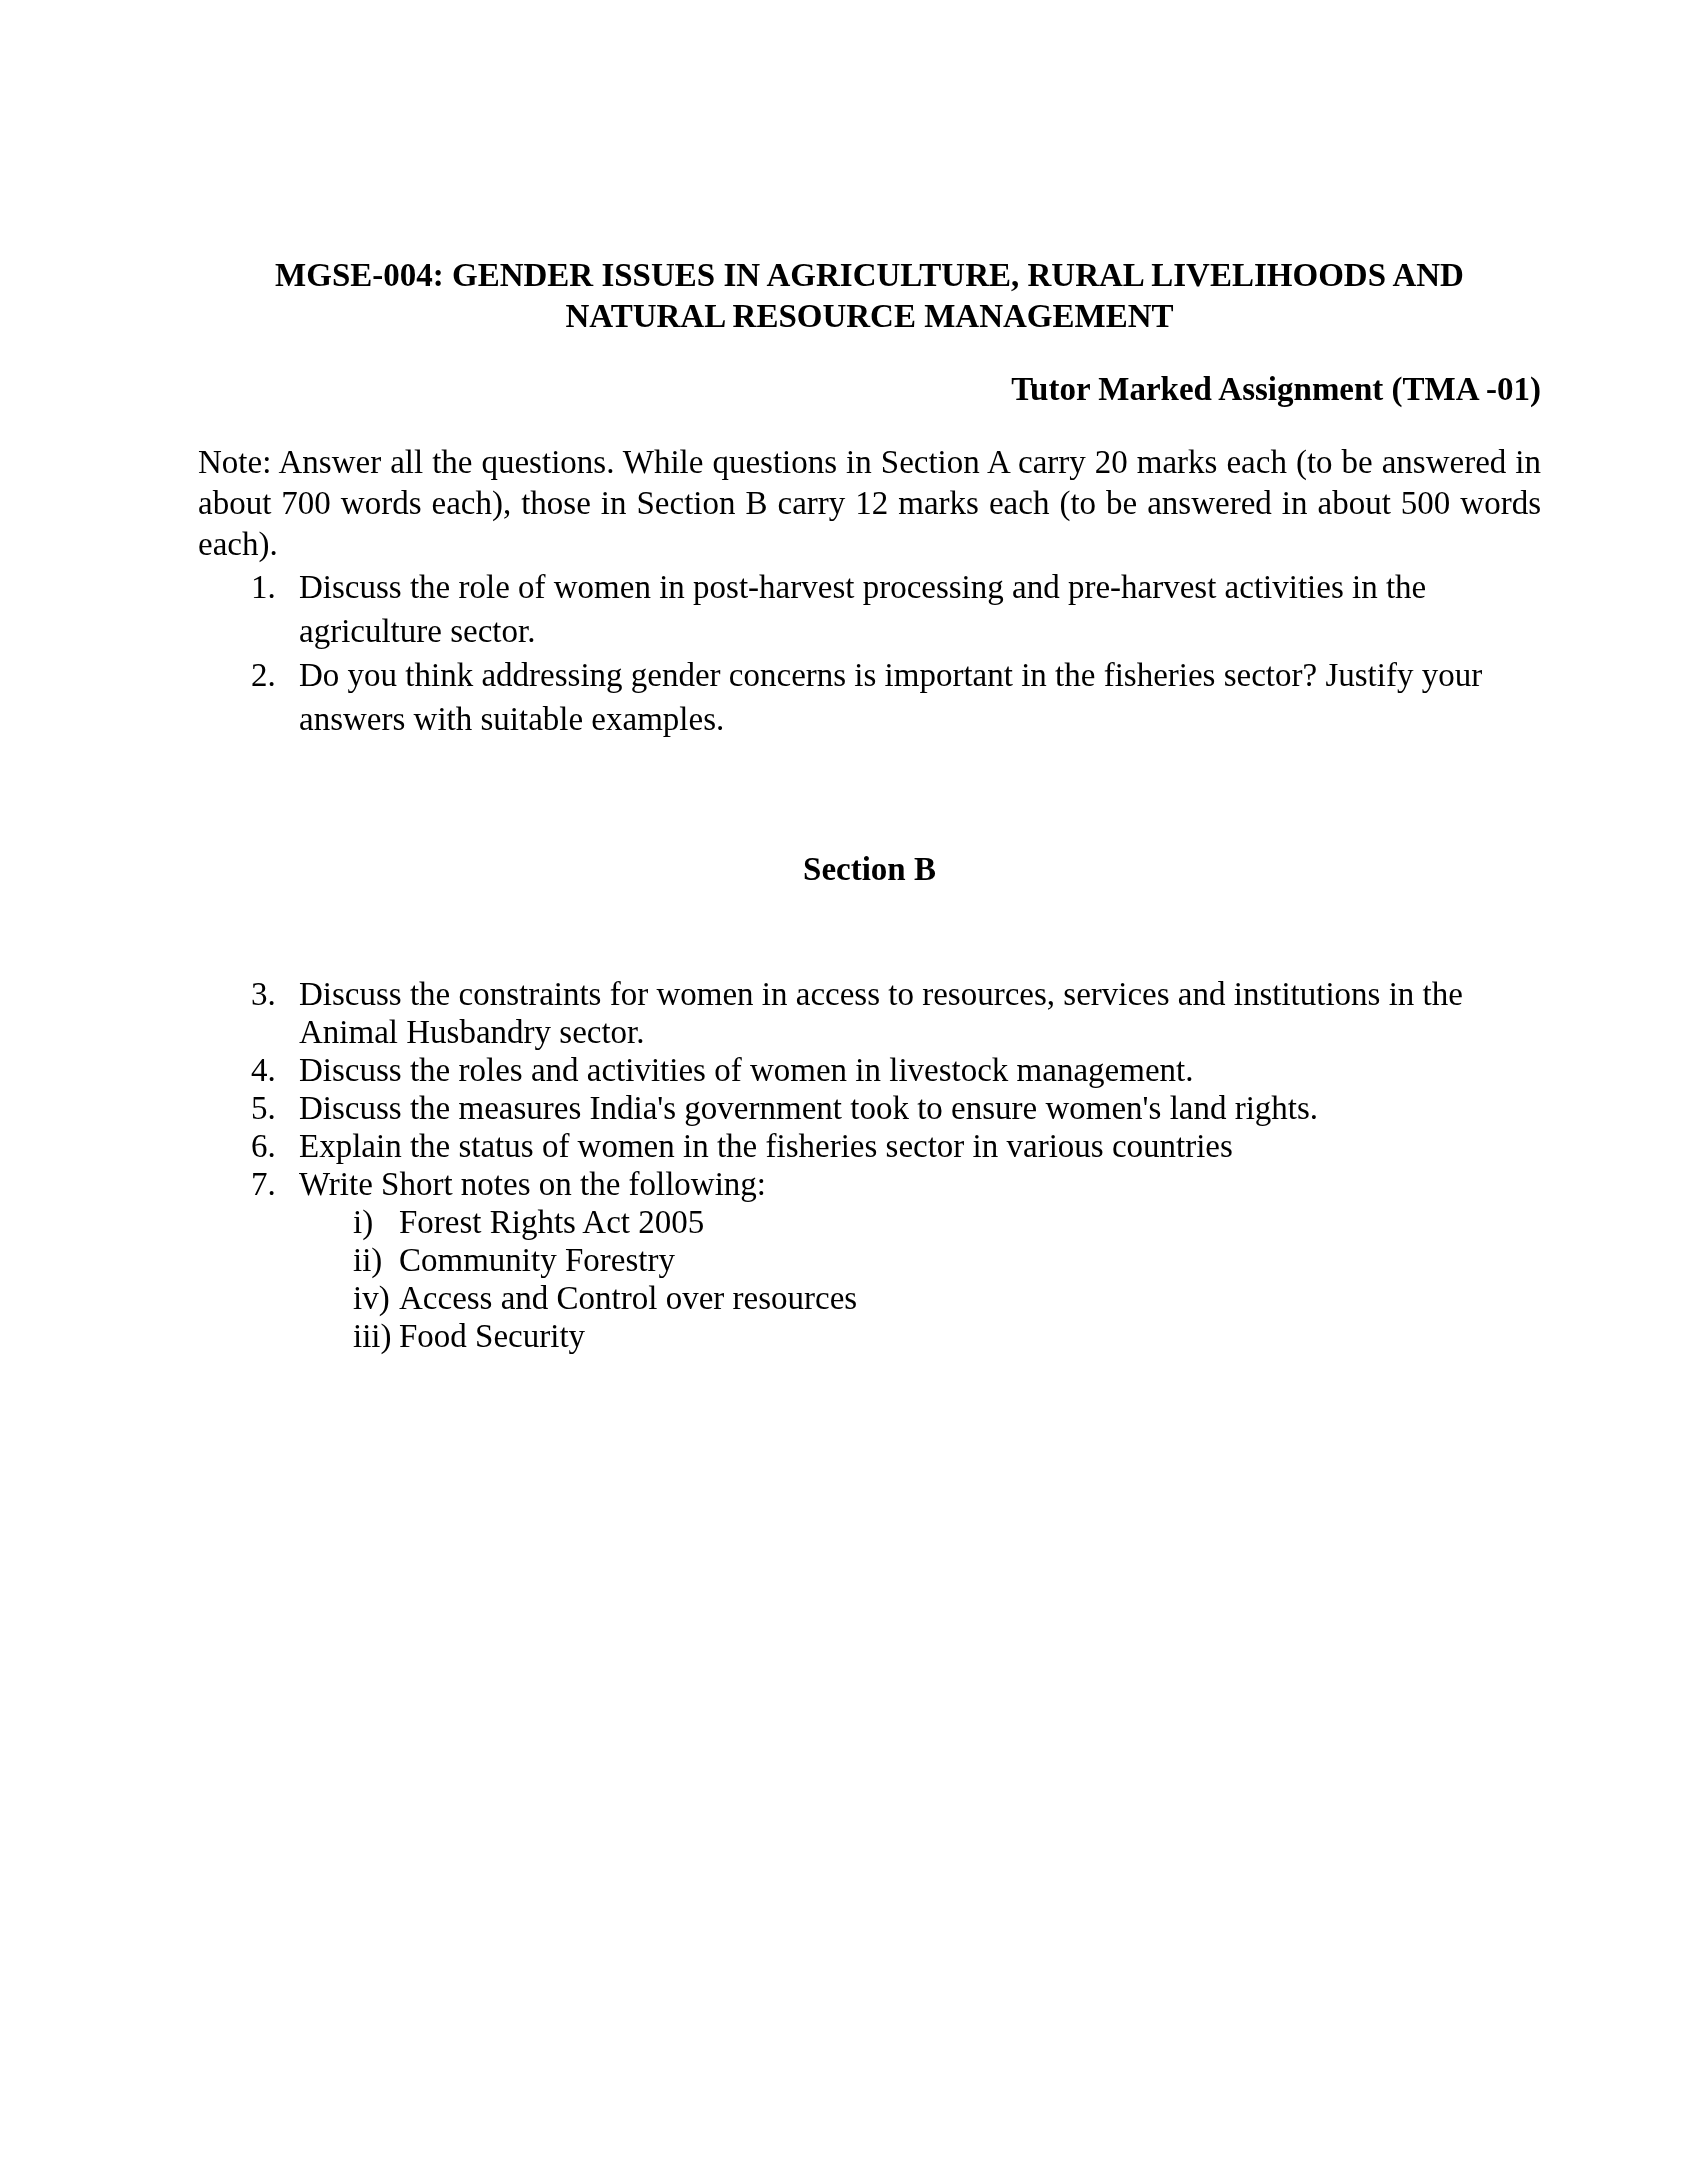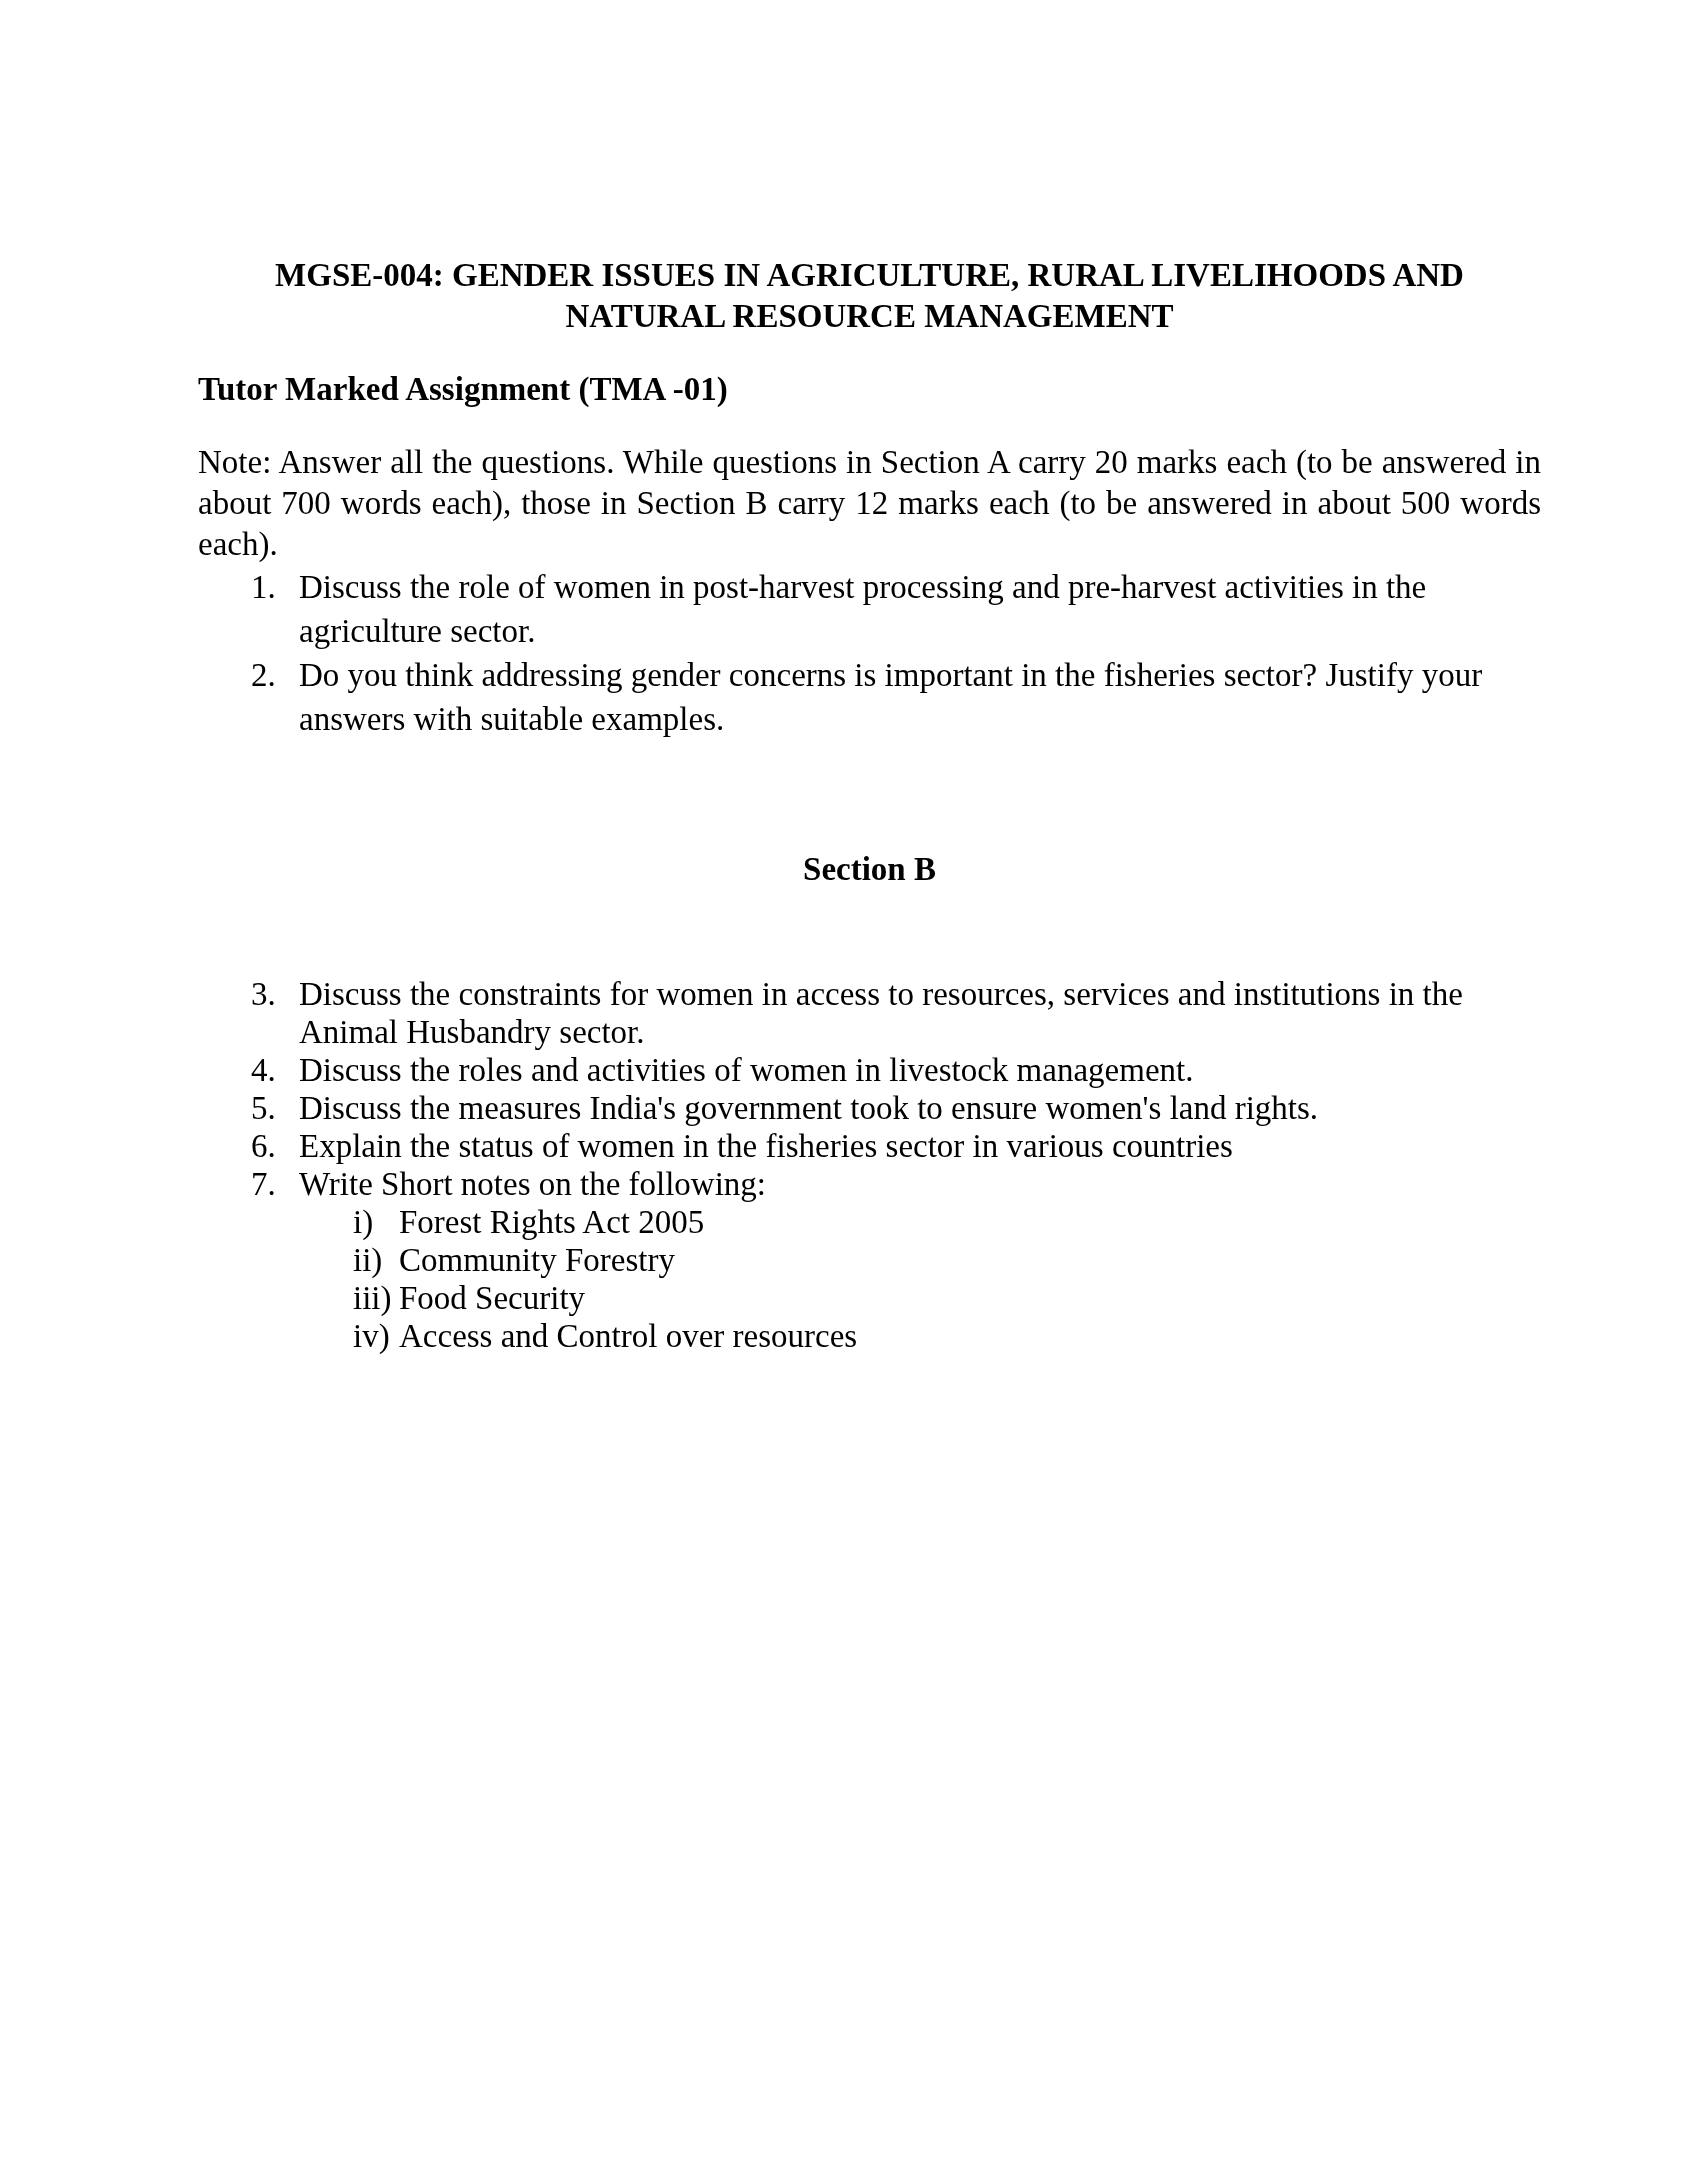--- a/index.html
+++ b/index.html
@@ -22,21 +22,21 @@
   }
   .doc-title {
     padding-top: 255px;
     text-align: center;
     font-weight: bold;
     font-size: 33px;
     line-height: 41px;
   }
   .doc-subtitle {
     margin-top: 32px;
-    text-align: left;
+    text-align: right;
     font-weight: bold;
     font-size: 33px;
     line-height: 41px;
   }
   .meta-block {
     margin-top: 38px;
     text-align: right;
     font-weight: bold;
     font-size: 33px;
     line-height: 39px;
@@ -138,25 +138,25 @@
       <div class="sub-list">
         <div class="sub-row">
           <span class="sub-num">i)</span>
           <span class="q-text">Forest Rights Act 2005</span>
         </div>
         <div class="sub-row">
           <span class="sub-num">ii)</span>
           <span class="q-text">Community Forestry</span>
         </div>
         <div class="sub-row">
+          <span class="sub-num">iv)</span>
+          <span class="q-text">Access and Control over resources</span>
+        </div>
+        <div class="sub-row">
           <span class="sub-num">iii)</span>
           <span class="q-text">Food Security</span>
-        </div>
-        <div class="sub-row">
-          <span class="sub-num">iv)</span>
-          <span class="q-text">Access and Control over resources</span>
         </div>
       </div>
     </div>
 
   </div>
 </div>
 
 
 </body></html>

